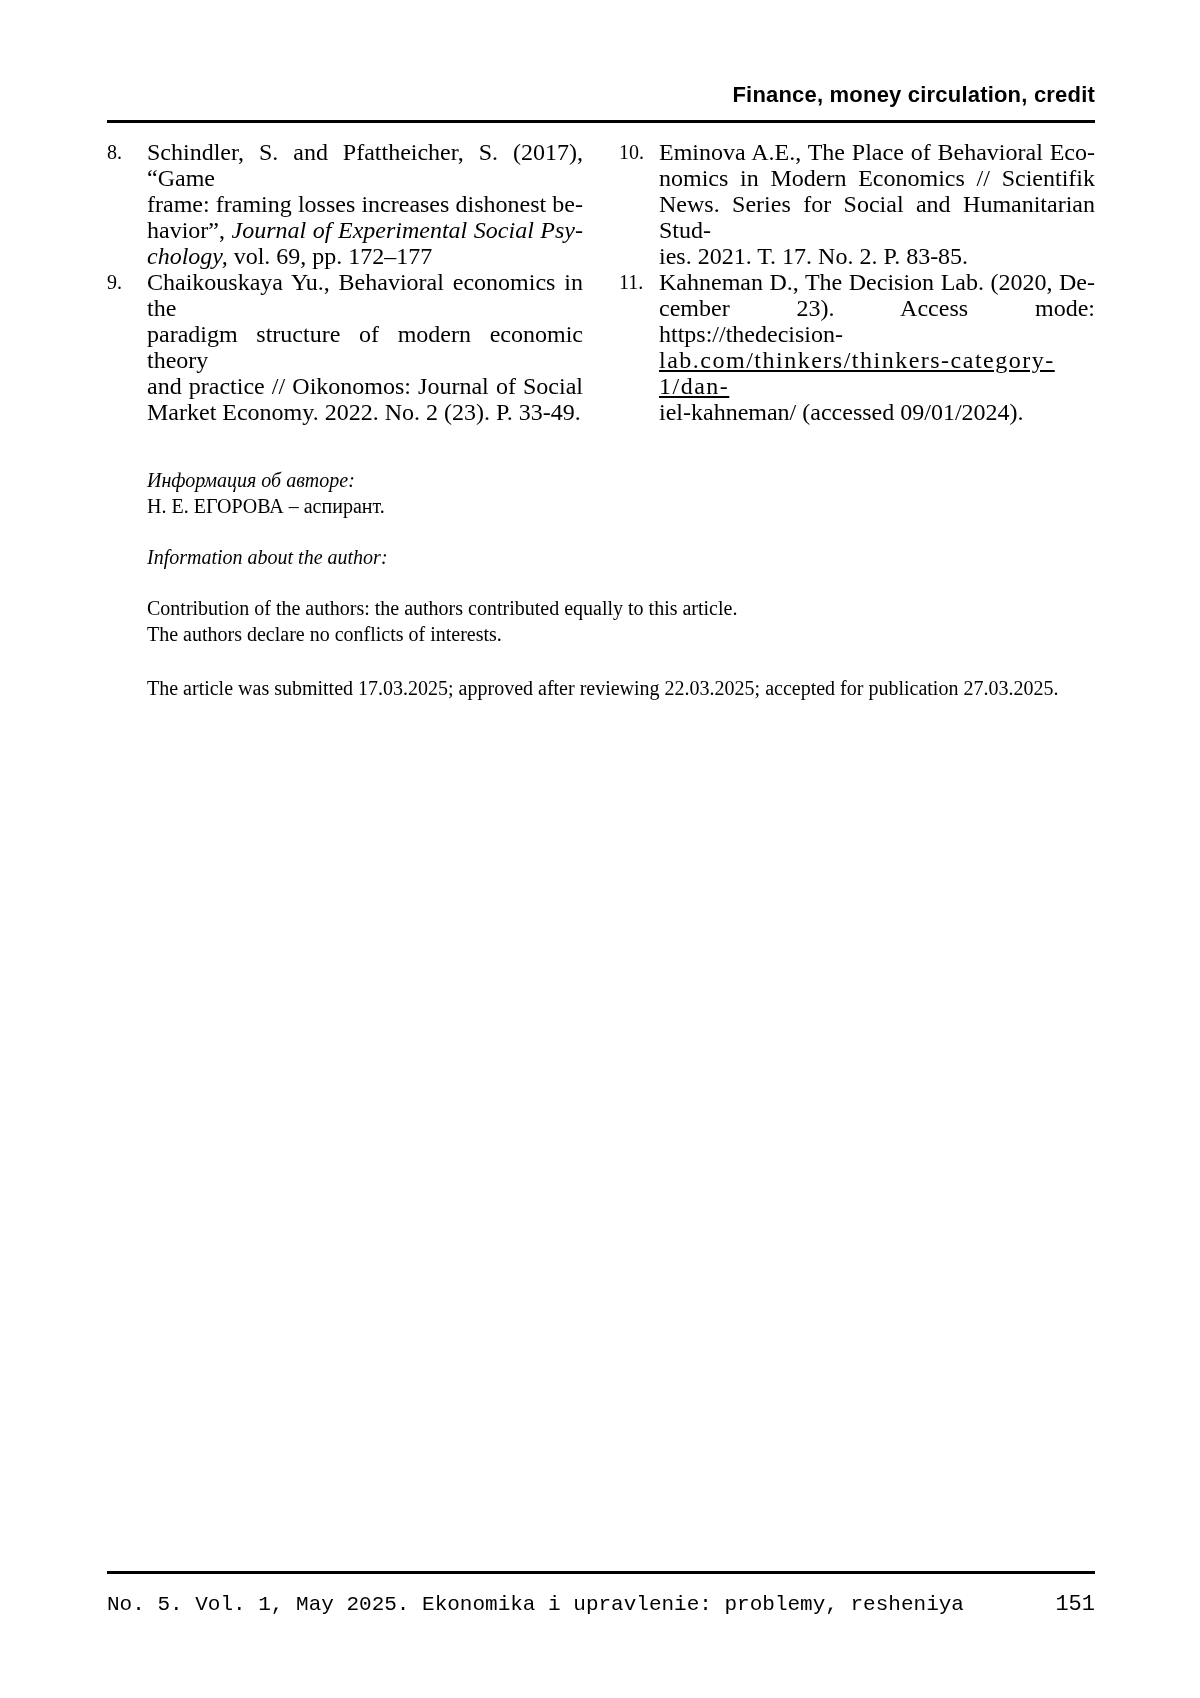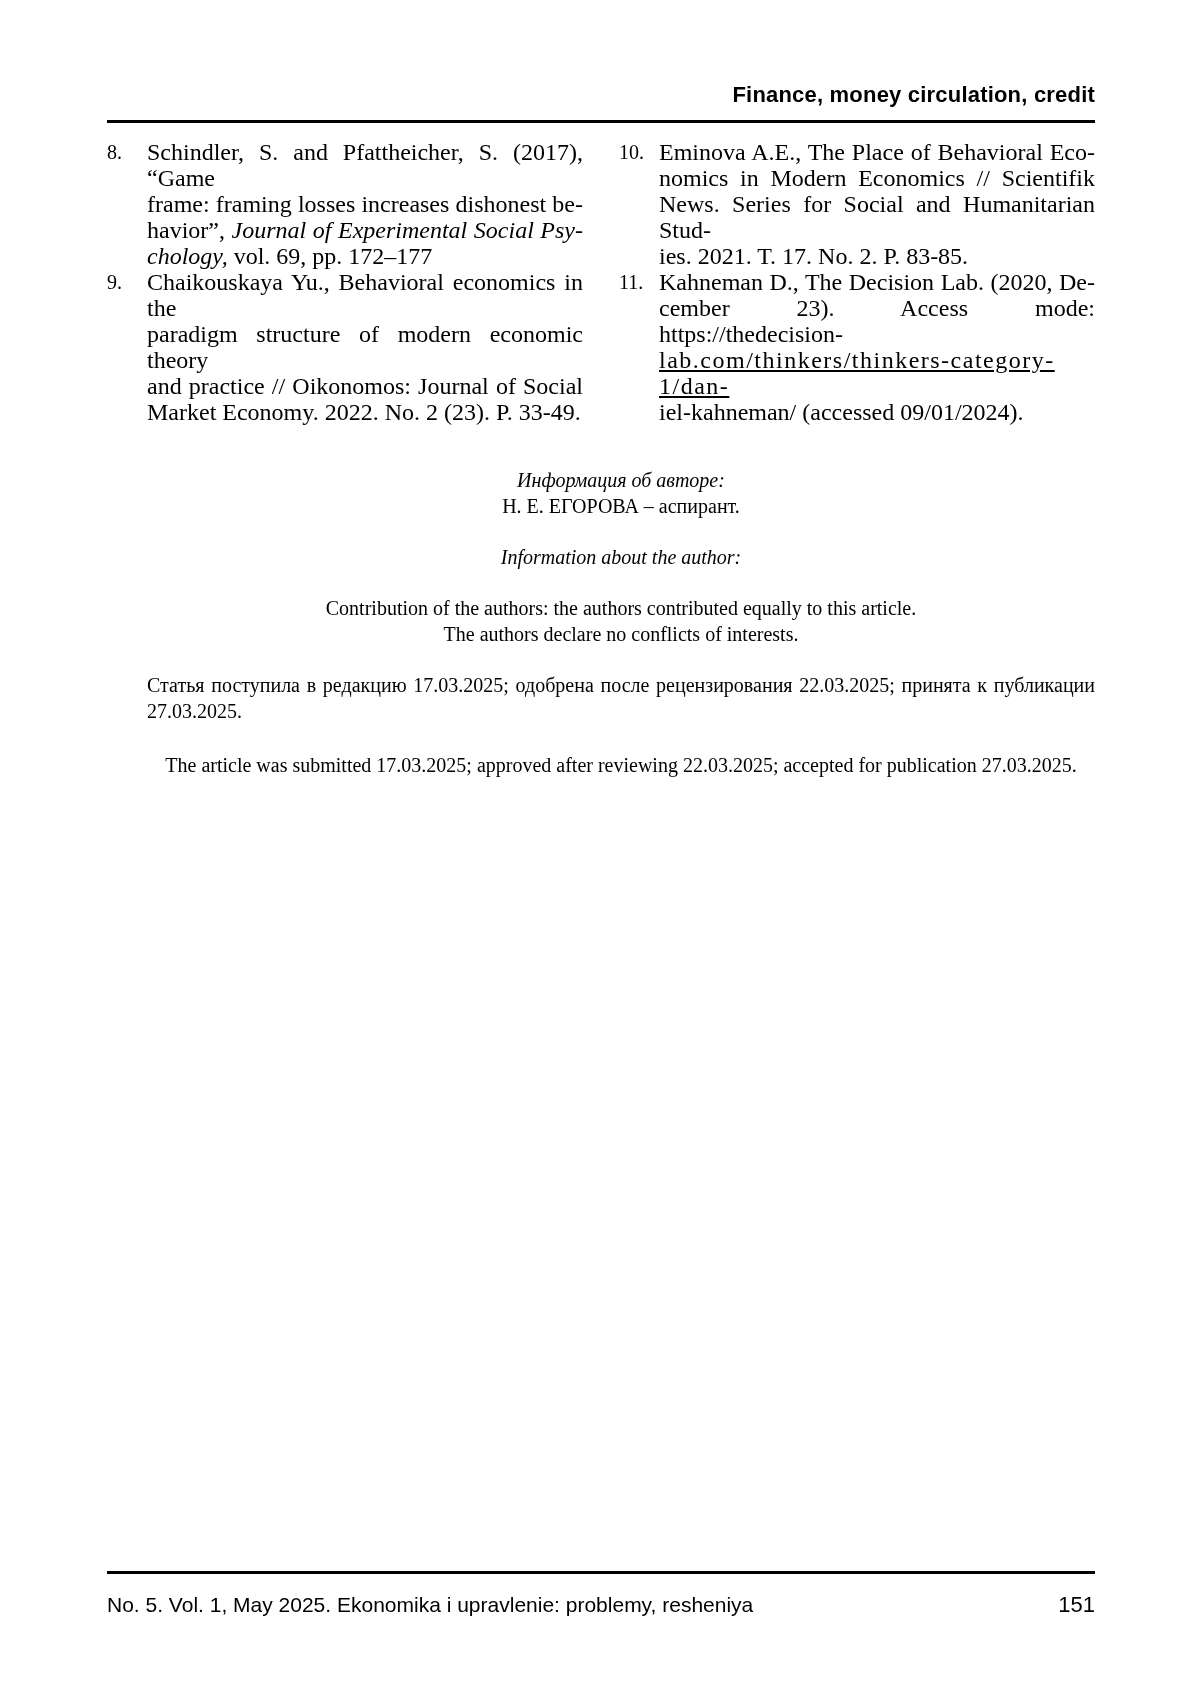--- a/index.html
+++ b/index.html
@@ -57,42 +57,41 @@
   .ref-line.sp { letter-spacing: 1.5px; text-decoration: underline; }
   .lower {
     margin-left: 40px;
     margin-top: 42px;
     width: 948px;
   }
   .block { margin-bottom: 25px; }
   .block .ln {
     font-size: 20px;
     line-height: 26px;
-    text-align: center;
   }
   .block .ln.it { font-style: italic; }
   .block .ln.jpar { text-align: justify; }
   .block .ln.nowrap { white-space: nowrap; margin-top: 28px; }
   .footer-rule {
     position: absolute;
     left: 107px;
     width: 988px;
     top: 1571px;
     height: 3px;
     background: #000000;
   }
   .footer-row {
     position: absolute;
     left: 107px;
     width: 988px;
     top: 1592px;
     display: flex;
     justify-content: space-between;
     align-items: baseline;
-    font-family: Liberation Sans, sans-serif;
+    font-family: Liberation Mono, monospace;
     font-size: 21px;
     line-height: 26px;
   }
   .footer-page-num { font-size: 22px; text-align: right; }
 </style>
 </head>
 <body>
 
 <div class="page">
   <div class="content">
@@ -155,21 +154,20 @@
         <div class="ln it">Information about the author:</div>
       </div>
 
 
       <div class="block">
         <div class="ln">Contribution of the authors: the authors contributed equally to this article.</div>
         <div class="ln">The authors declare no conflicts of interests.</div>
       </div>
 
       <div class="block">
-        <div class="ln jpar">Статья поступила в редакцию 17.03.2025; одобрена после рецензирования 22.03.2025; принята к публикации 27.03.2025.</div>
         <div class="ln nowrap">The article was submitted 17.03.2025; approved after reviewing 22.03.2025; accepted for publication 27.03.2025.</div>
       </div>
 
     </div>
   </div>
 
   <div class="footer-rule"></div>
   <div class="footer-row">
     <div class="footer-journal">No. 5. Vol. 1, May 2025. Ekonomika i upravlenie: problemy, resheniya</div>
     <div class="footer-page-num">151</div>

